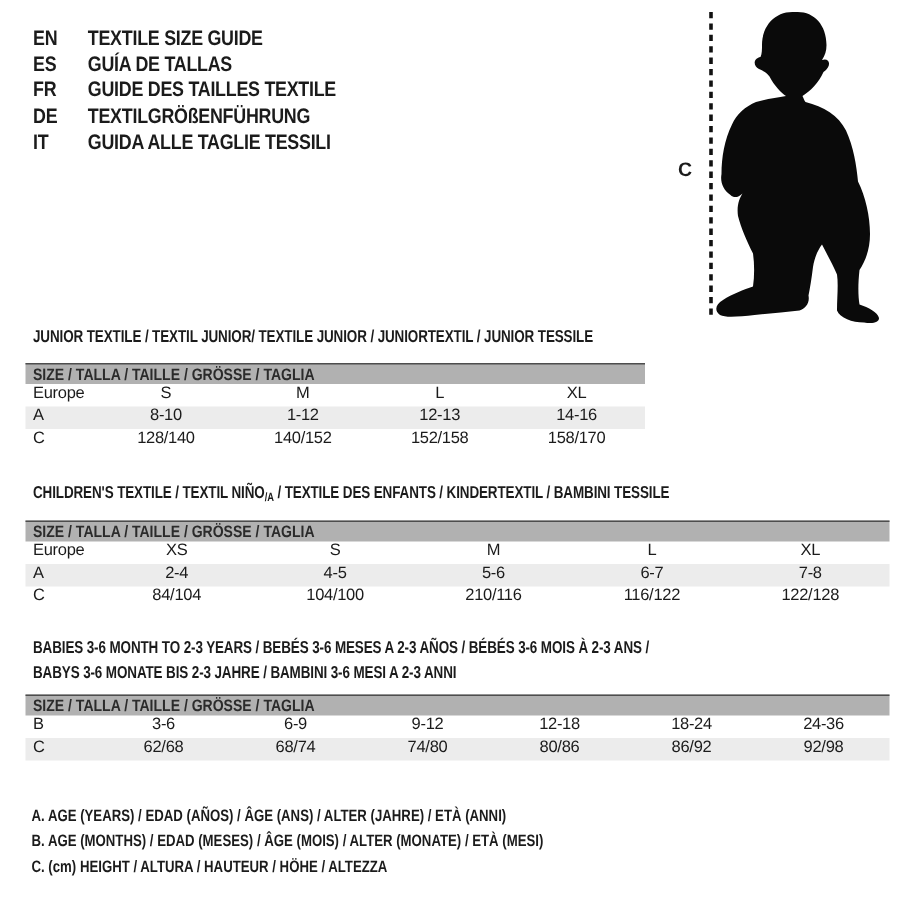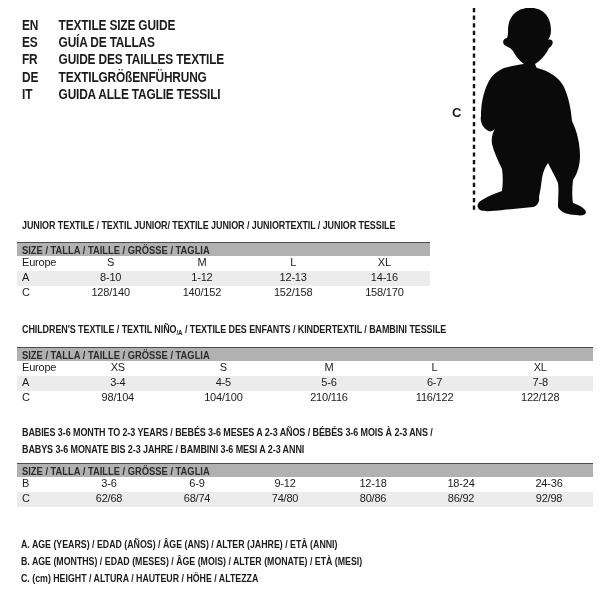--- a/index.html
+++ b/index.html
@@ -167,29 +167,29 @@
   <div class="trow">
     <div class="tcell label">Europe</div>
     <div class="tcell">XS</div>
     <div class="tcell">S</div>
     <div class="tcell">M</div>
     <div class="tcell">L</div>
     <div class="tcell">XL</div>
   </div>
   <div class="trow alt">
     <div class="tcell label">A</div>
-    <div class="tcell">3-4</div>
+    <div class="tcell">2-4</div>
     <div class="tcell">4-5</div>
     <div class="tcell">5-6</div>
     <div class="tcell">6-7</div>
     <div class="tcell">7-8</div>
   </div>
   <div class="trow">
     <div class="tcell label">C</div>
-    <div class="tcell">98/104</div>
+    <div class="tcell">84/104</div>
     <div class="tcell">104/100</div>
     <div class="tcell">210/116</div>
     <div class="tcell">116/122</div>
     <div class="tcell">122/128</div>
   </div>
 </div>
 
 <div class="abs sec-title" style="top:426px">BABIES 3-6 MONTH TO 2-3 YEARS / BEBÉS 3-6 MESES A 2-3 AÑOS / BÉBÉS 3-6 MOIS À 2-3 ANS /</div>
 <div class="abs sec-title" style="top:443px">BABYS 3-6 MONATE BIS 2-3 JAHRE / BAMBINI 3-6 MESI A 2-3 ANNI</div>
 <div class="size-table t-babies">

